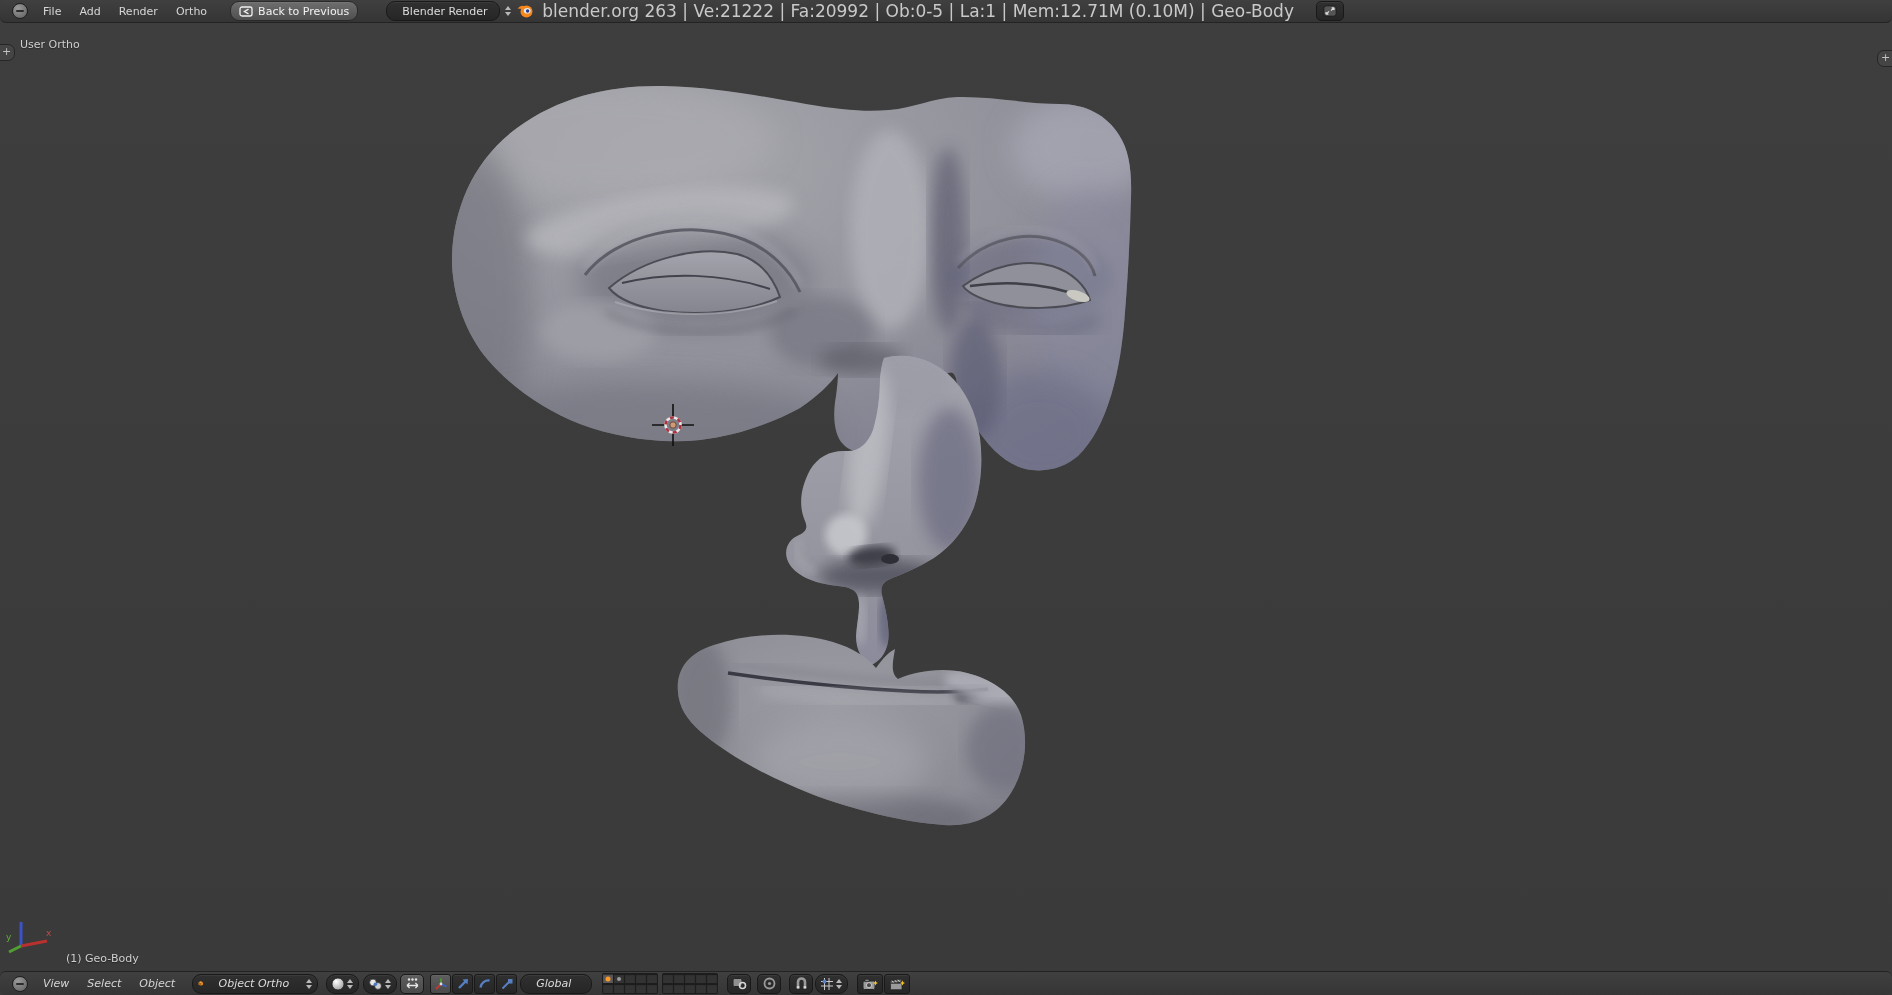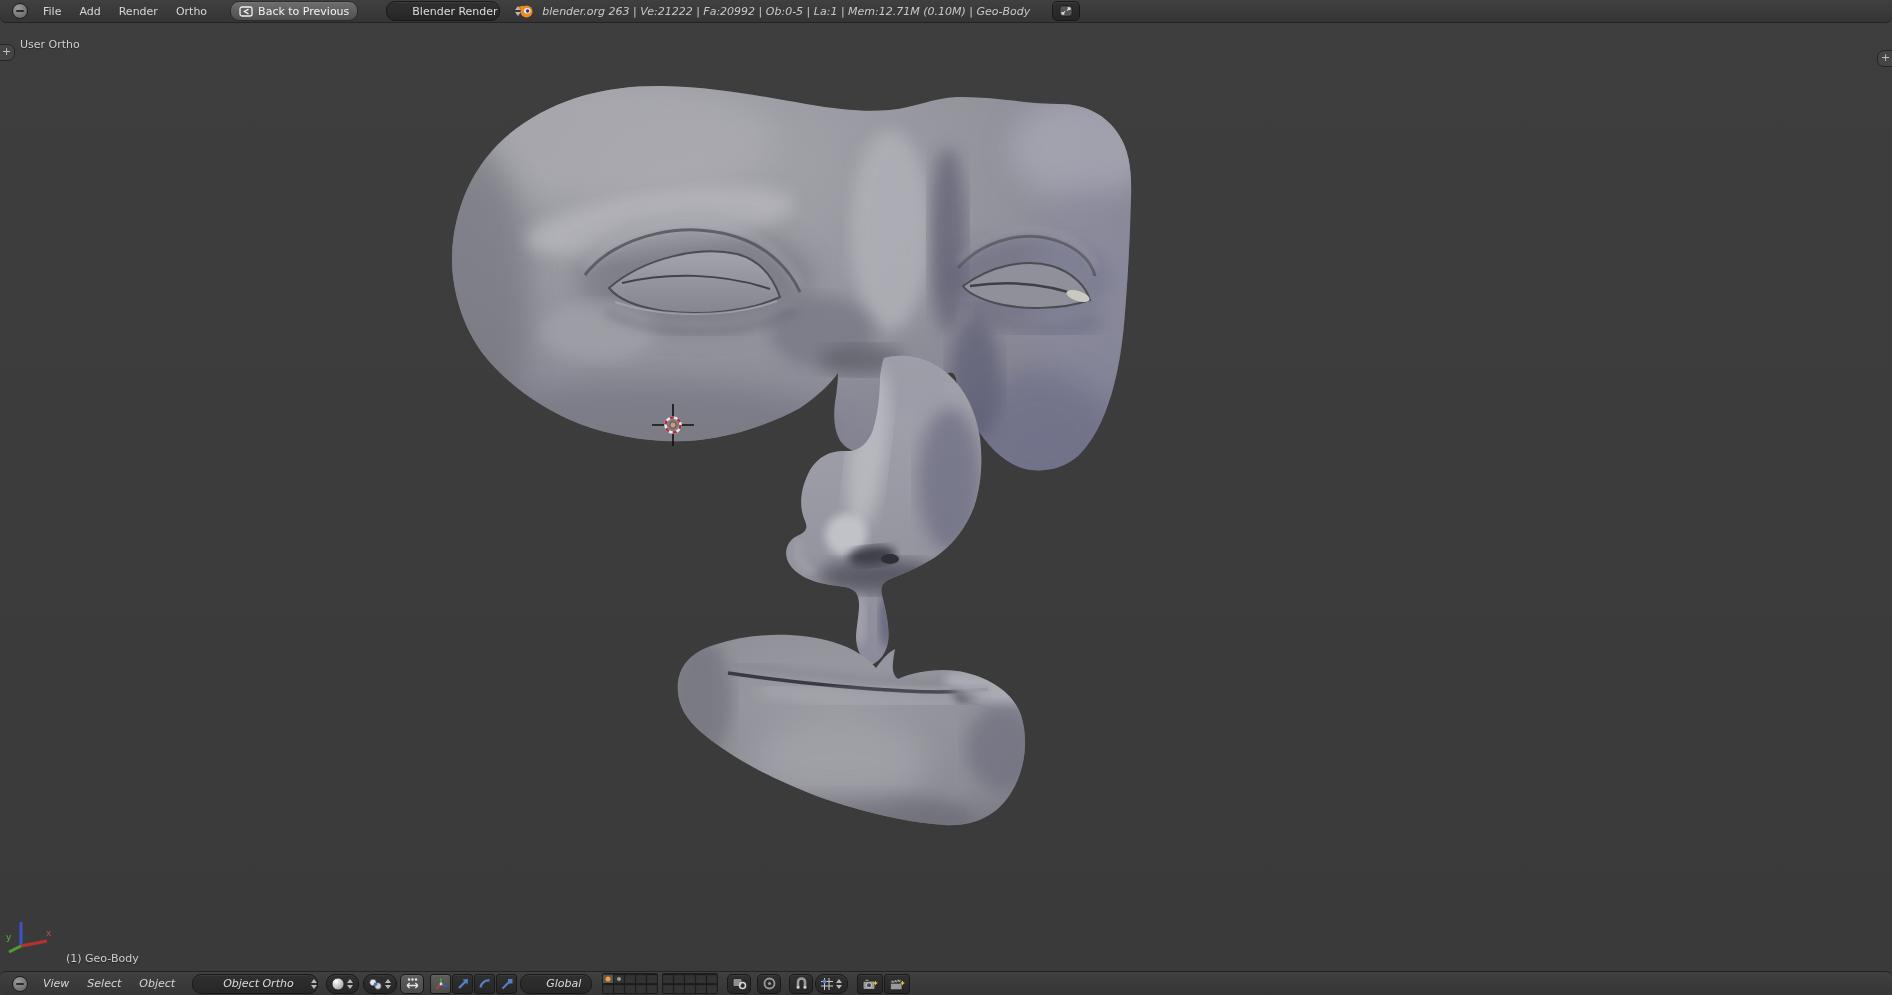--- a/index.html
+++ b/index.html
@@ -13,26 +13,26 @@
   .hdr.bottom{bottom:0;height:23px;border-top:1px solid #232323;font-style:italic;}
   .menu{color:#d6d6d6;font-size:11px;padding:0 9px;cursor:default;}
   .etype{width:14px;height:14px;border-radius:50%;margin:0 6px 0 12px;flex:0 0 auto;
     background:radial-gradient(circle at 35% 30%,#9a9a9a,#5d5d5d);border:1px solid #1f1f1f;
     position:relative;}
   .etype::after{content:"";position:absolute;left:3px;right:3px;top:6px;height:2px;background:#2c2c2c;border-radius:1px;}
   .btn,.dd{height:18px;display:flex;align-items:center;border-radius:9px;
     border:1px solid #191919;background:linear-gradient(#303030,#262626);
     color:#dcdcdc;font-size:11px;box-shadow:inset 0 1px 0 rgba(255,255,255,.06);}
   .btn.light{background:linear-gradient(#6e6e6e,#4f4f4f);color:#f2f2f2;border-color:#2a2a2a;}
-  .dd .txt{padding:0 15px;white-space:nowrap;margin-left:10px;}
+  .dd .txt{padding:0 15px;white-space:nowrap;}
   .arrows{display:flex;flex-direction:column;justify-content:center;gap:2px;padding:0 5px 0 2px;}
   .arrows i{display:block;width:0;height:0;border-left:3.5px solid transparent;border-right:3.5px solid transparent;}
   .arrows i.up{border-bottom:4px solid #b9b9b9;}
   .arrows i.dn{border-top:4px solid #b9b9b9;}
-  .status{color:#c9c9c9;font-size:11px;white-space:nowrap;font-style:italic;}
+  .status{color:#c9c9c9;font-size:17px;white-space:nowrap;}
   .ibtn{height:18px;min-width:19px;display:flex;align-items:center;justify-content:center;
     border:1px solid #191919;border-radius:5px;background:linear-gradient(#303030,#262626);
     box-shadow:inset 0 1px 0 rgba(255,255,255,.06);}
   .ibtn.pressed{background:linear-gradient(#5e5e5e,#4a4a4a);}
   .grp{display:flex;gap:1px;}
   .grp .ibtn{border-radius:3px;}
   
   .layers{display:flex;gap:4px;align-items:center;}
   .lgrid{display:grid;grid-template-columns:repeat(5,10px);grid-template-rows:repeat(2,9px);gap:1px;
     background:#1d1d1d;padding:1px;border-radius:2px;}

